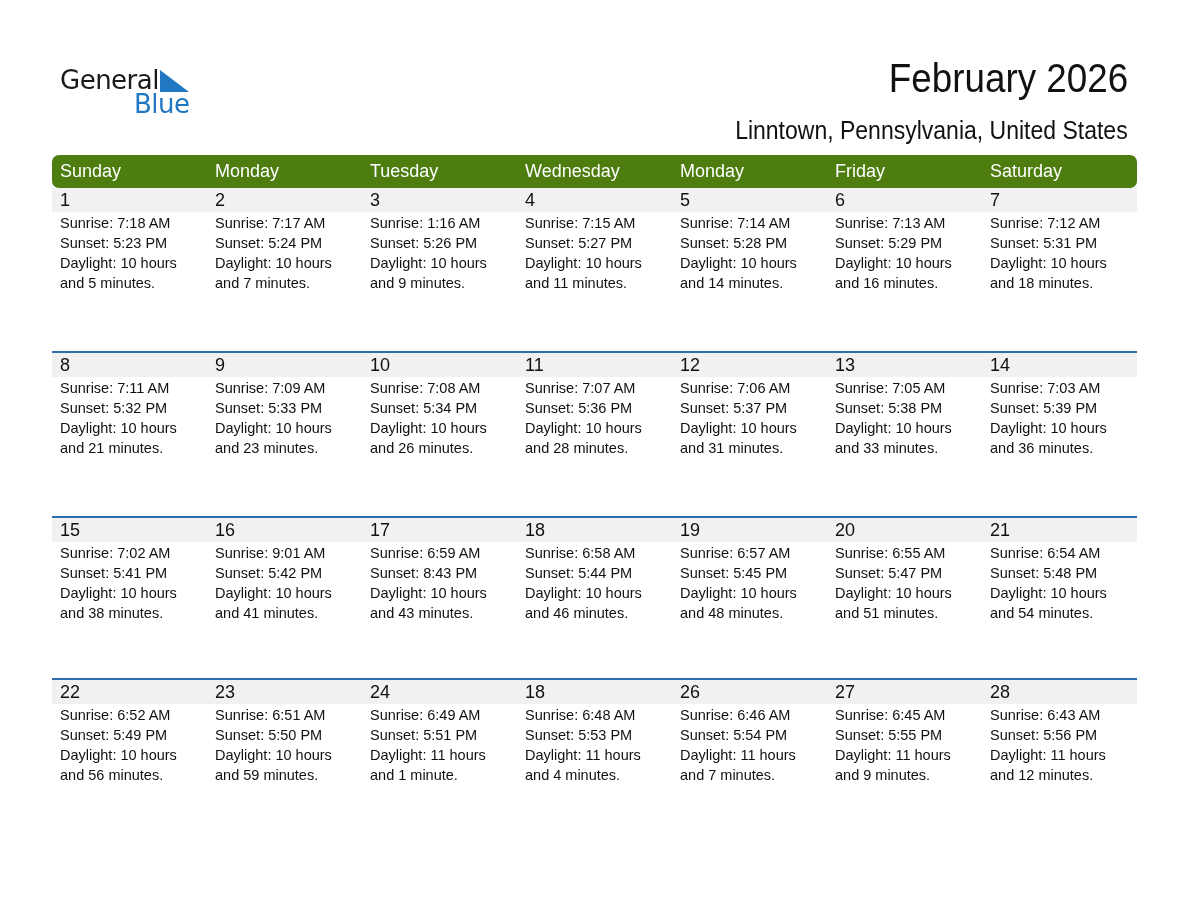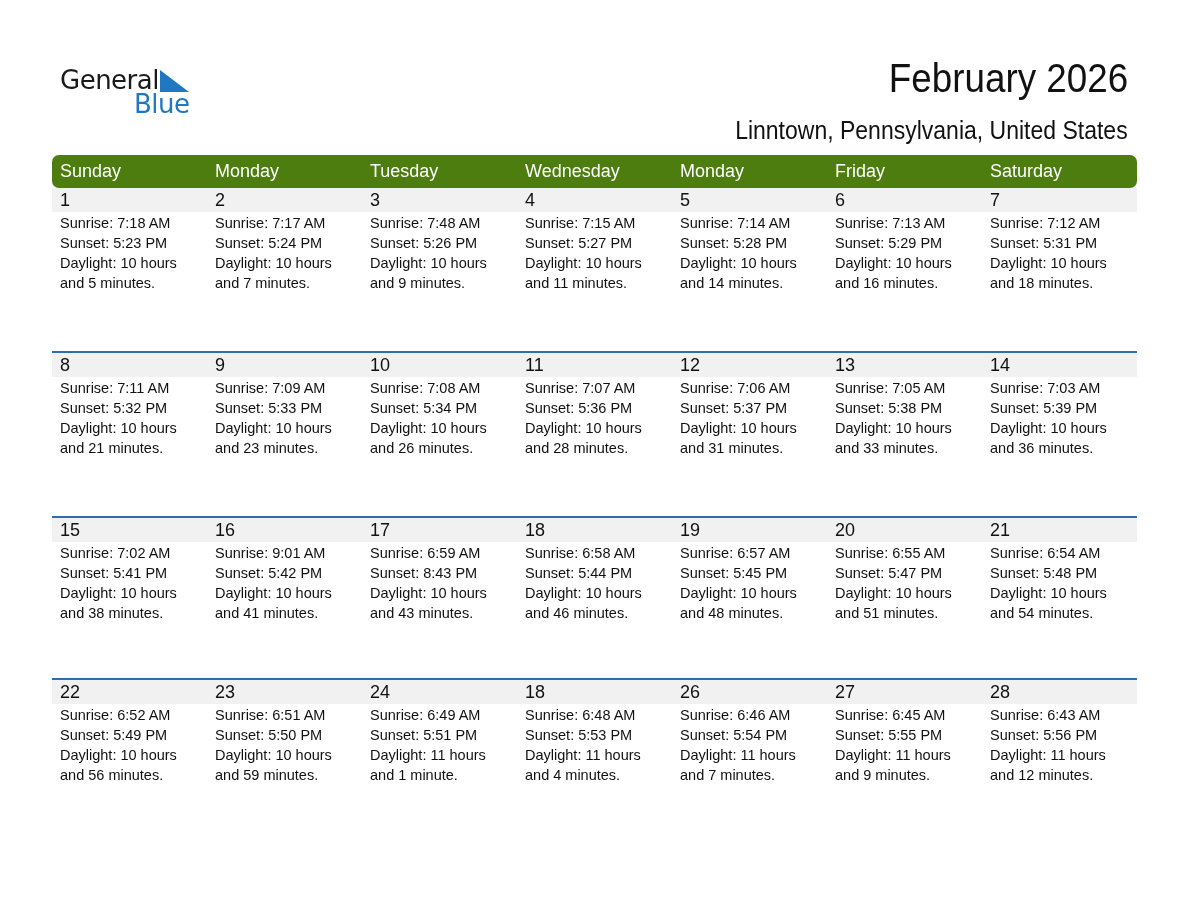--- a/index.html
+++ b/index.html
@@ -73,21 +73,21 @@
           <div>Daylight: 10 hours</div>
           <div>and 5 minutes.</div>
         </div>
         <div class="info-cell">
           <div>Sunrise: 7:17 AM</div>
           <div>Sunset: 5:24 PM</div>
           <div>Daylight: 10 hours</div>
           <div>and 7 minutes.</div>
         </div>
         <div class="info-cell">
-          <div>Sunrise: 7:48 AM</div>
+          <div>Sunrise: 1:16 AM</div>
           <div>Sunset: 5:26 PM</div>
           <div>Daylight: 10 hours</div>
           <div>and 9 minutes.</div>
         </div>
         <div class="info-cell">
           <div>Sunrise: 7:15 AM</div>
           <div>Sunset: 5:27 PM</div>
           <div>Daylight: 10 hours</div>
           <div>and 11 minutes.</div>
         </div>

